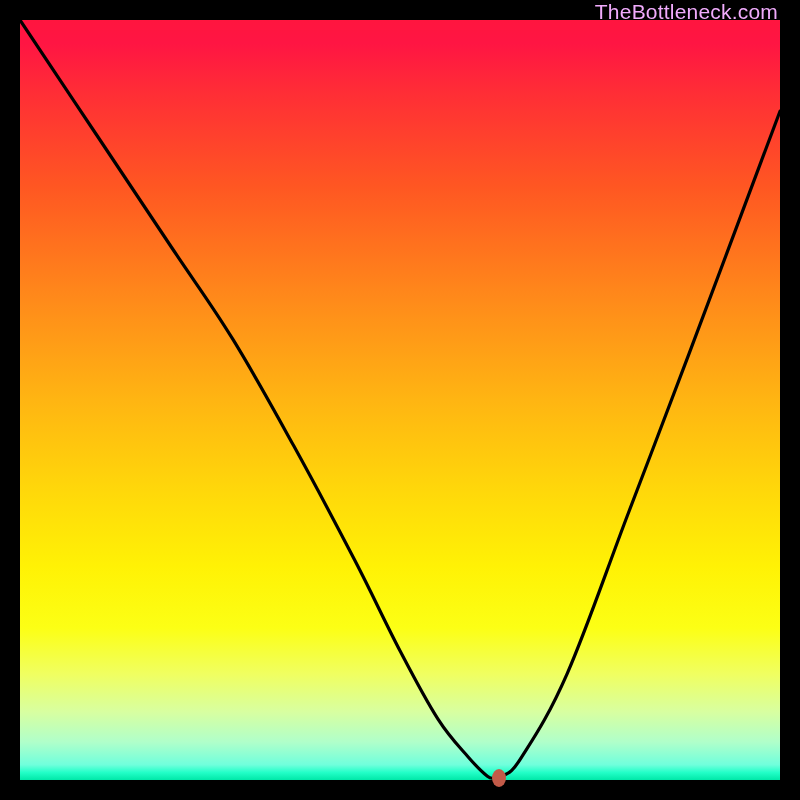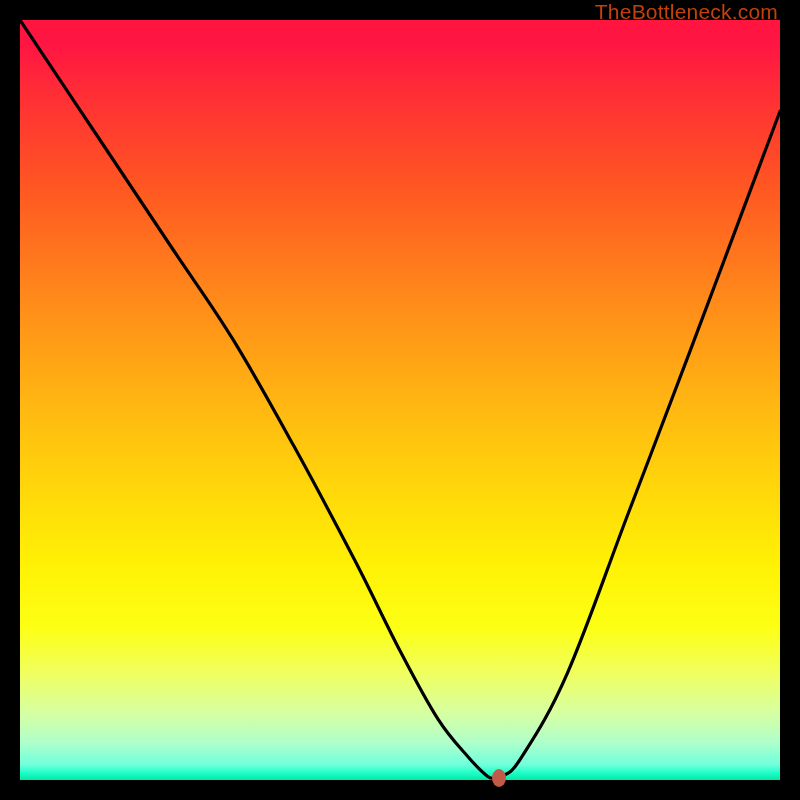--- a/index.html
+++ b/index.html
@@ -55,21 +55,21 @@
     height: 18px;
     border-radius: 7px / 9px;
     background: #c25a48;
     transform: translate(-50%, -50%);
   }
   .watermark {
     position: absolute;
     top: 0;
     right: 22px;
     font: 400 21px Arial, Helvetica, sans-serif;
-    color: #c2410c;
+    color: #f0abfc;
     letter-spacing: 0.2px;
   }
 </style>
 </head>
 <body>
 
 <div class="watermark">TheBottleneck.com</div>
 
 <div class="frame">
   <div class="plot"></div>

